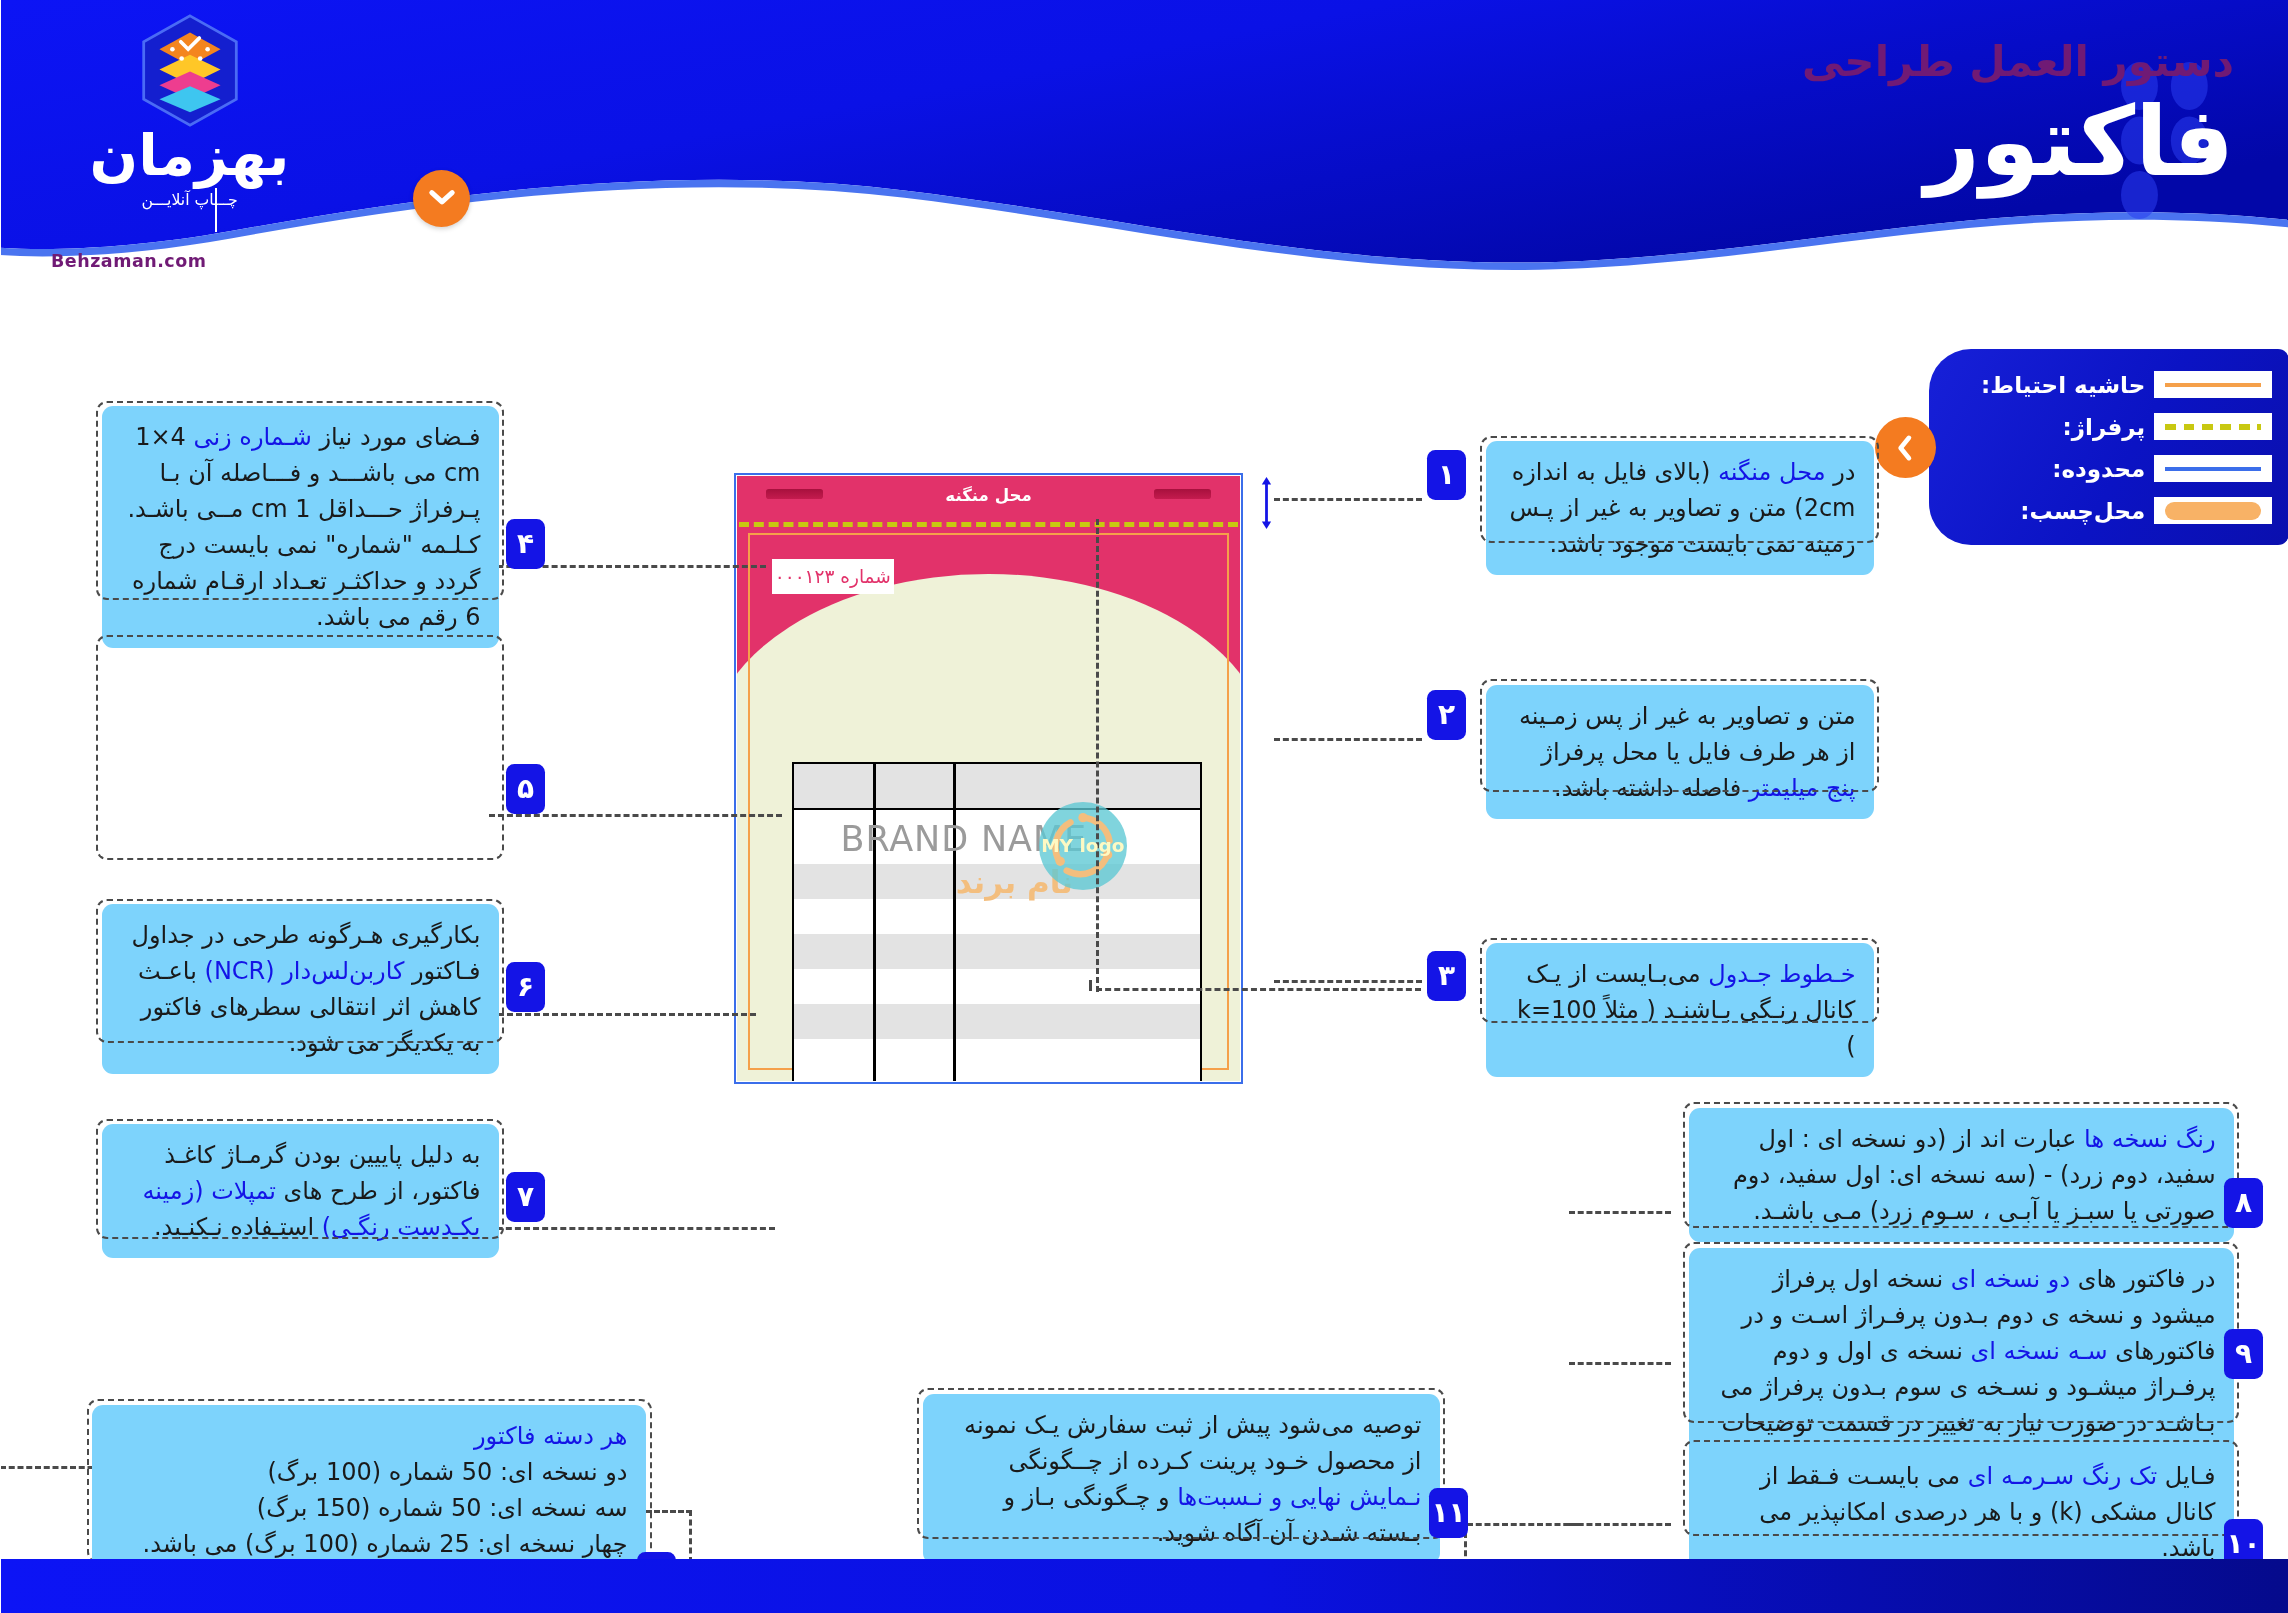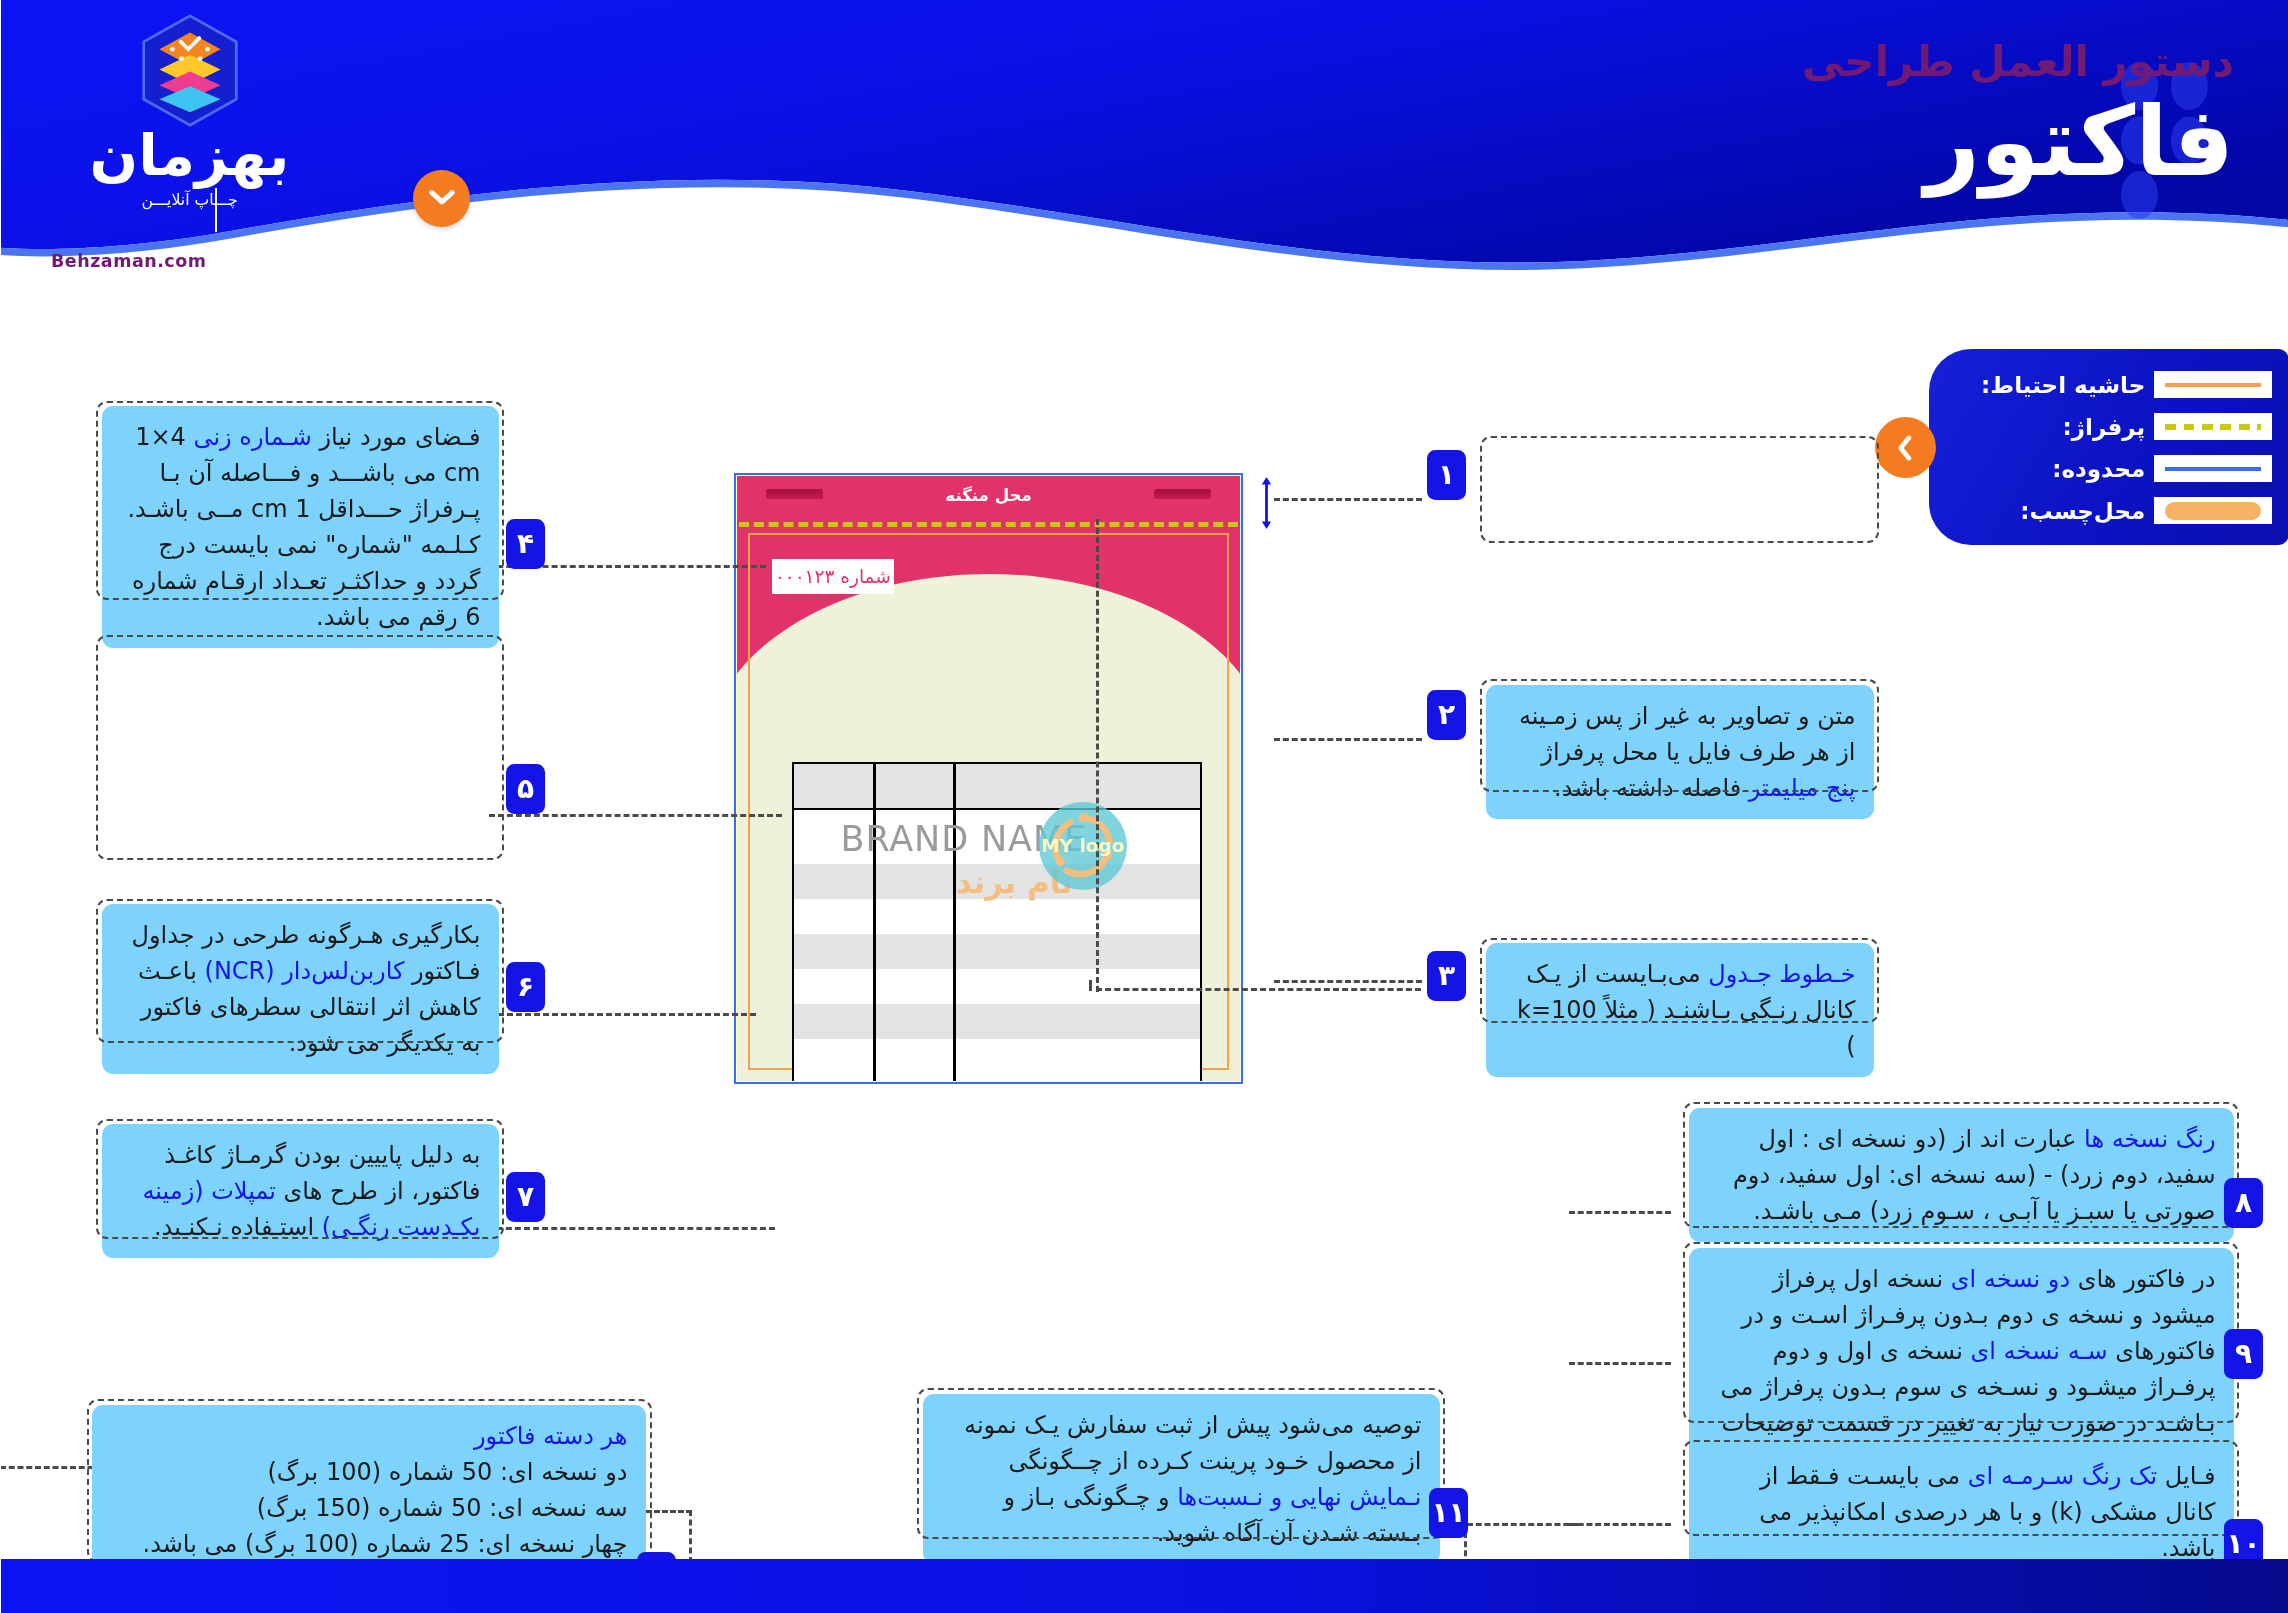--- a/index.html
+++ b/index.html
@@ -315,20 +315,25 @@
 
   <div class="leader" style="left:1569px; top:1211px; width:102px;"></div>
   <div class="leader" style="left:1569px; top:1362px; width:102px;"></div>
   <div class="leader" style="left:1569px; top:1523px; width:102px;"></div>
   <div class="leader" style="left:1467px; top:1523px; width:111px;"></div>
   <div class="leader-v" style="left:1464px; top:1523px; height:88px;"></div>
   <div class="leader" style="left:646px;  top:1510px; width:46px;"></div>
   <div class="leader-v" style="left:689px; top:1510px; height:100px;"></div>
   <div class="leader" style="left:0px;    top:1466px; width:111px;"></div>
 
+  <div class="callout" style="left:1486px; top:441px; width:388px;">
+    <span>
+      در <span class="hl">محل منگنه</span> (بالای فایل به اندازه 2cm) متن و تصاویر به غیر از پـس زمینه نمی بایست موجود باشد.
+    </span>
+  </div>
   <div class="callout-dash" style="left:1480px; top:436px; width:399px; height:107px;"></div>
   <div class="badge" style="left:1427px; top:450px;">۱</div>
 
   <div class="callout" style="left:1486px; top:685px; width:388px;">
     <span>
       متن و تصاویر به غیر از پس زمـینه از هر طرف فایل یا محل پرفراژ <span class="hl">پنج میلیمتر</span> فاصله داشته باشد.
     </span>
   </div>
   <div class="callout-dash" style="left:1480px; top:679px; width:399px; height:113px;"></div>
   <div class="badge" style="left:1427px; top:690px;">۲</div>

